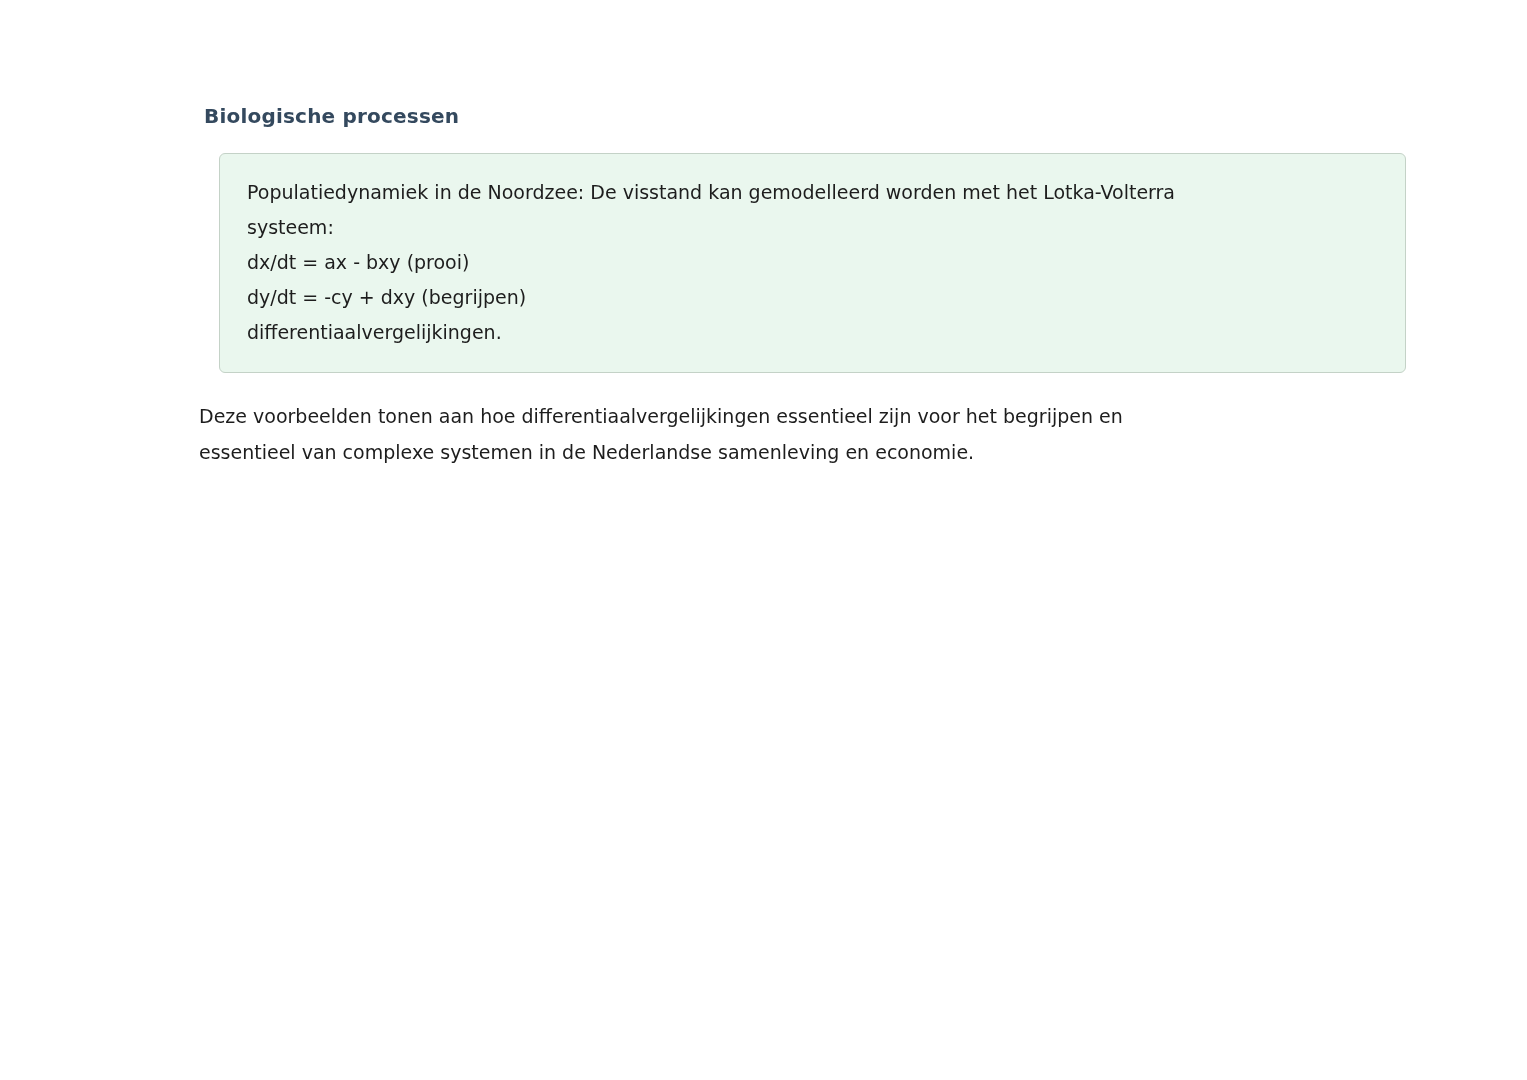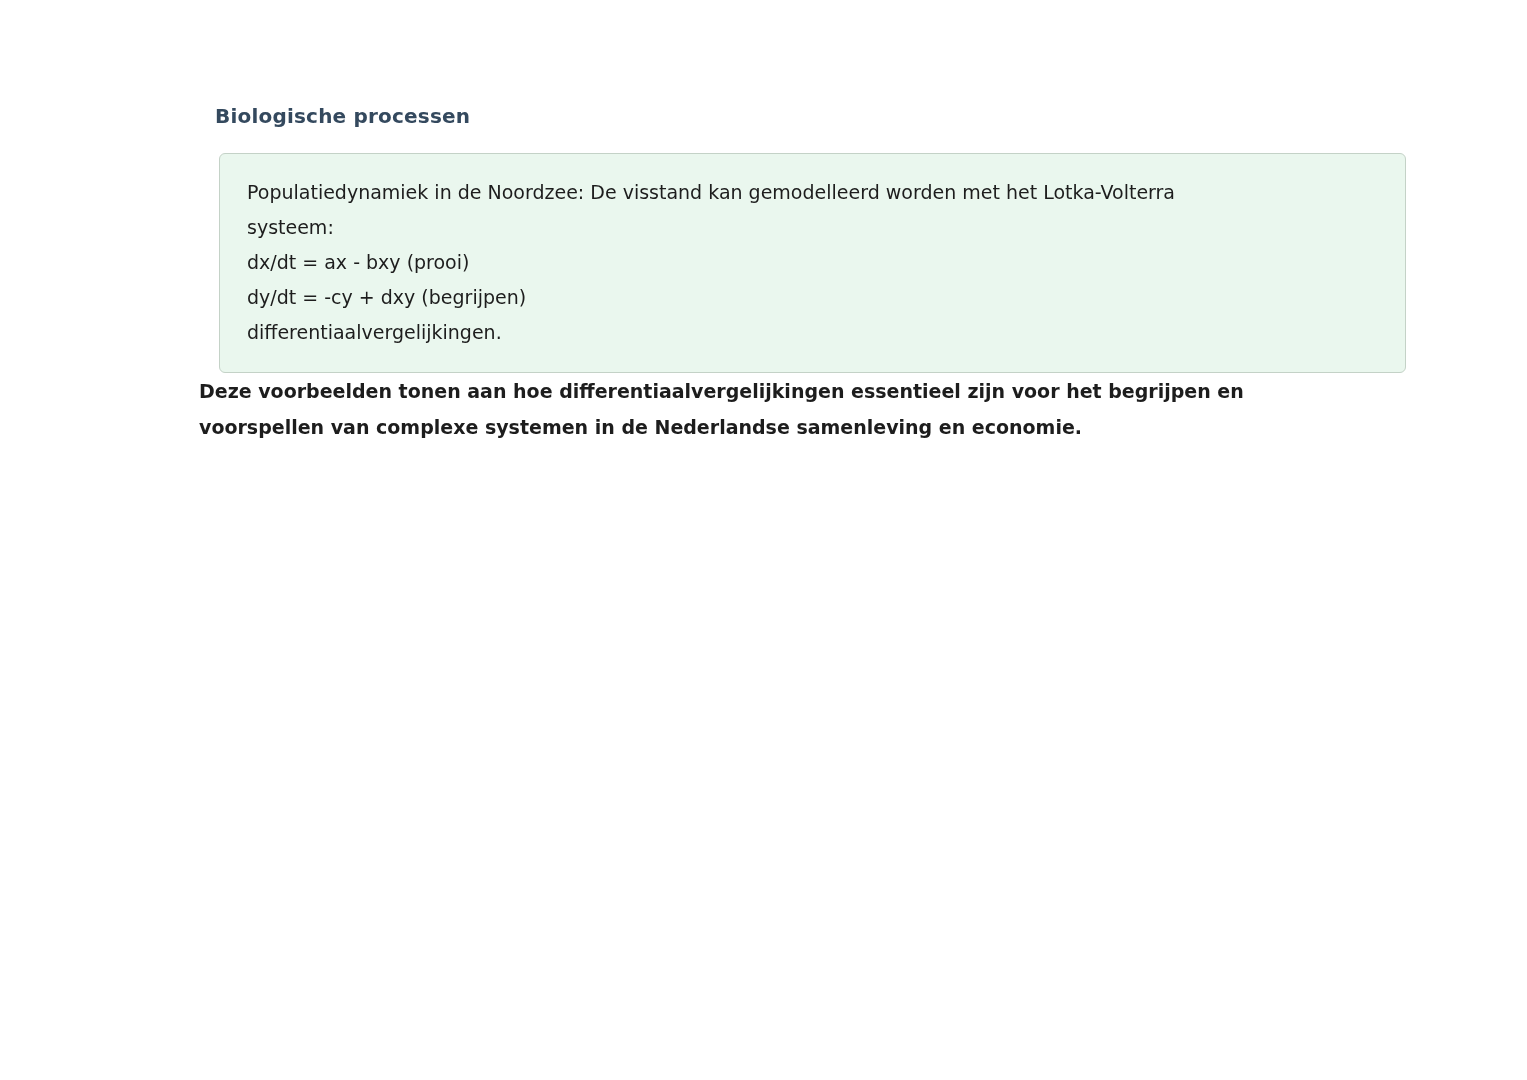--- a/index.html
+++ b/index.html
@@ -15,21 +15,21 @@
     overflow: hidden;
     font-family: "DejaVu Sans", "Liberation Sans", sans-serif;
   }
   .page {
     position: absolute;
     left: 199px;
     top: 102px;
     width: 1187px;
   }
   .heading {
-    margin: 0 0 23px 16px;
+    margin: 0 0 23px 5px;
     font-size: 20px;
     line-height: 28px;
     font-weight: bold;
     color: #34495e;
     letter-spacing: 0.2px;
   }
   .callout {
     box-sizing: border-box;
     width: 1187px;
     background: #eaf7ee;
@@ -39,22 +39,22 @@
     color: #1d1d1d;
     margin-left: 20px;
   }
   .callout-line {
     font-size: 19px;
     line-height: 35px;
     white-space: nowrap;
     color: #1d1d1d;
   }
   .closing {
+    margin-top: 25px;
     color: #1d1d1d;
-    font-weight: bold;
   }
   .closing-line {
     font-size: 19px;
     line-height: 36px;
     white-space: nowrap;
     color: #1d1d1d;
   }
 </style>
 </head>
 <body>
@@ -67,17 +67,17 @@
     <div class="callout">
       <div class="callout-line">Populatiedynamiek in de Noordzee: De visstand kan gemodelleerd worden met het Lotka-Volterra</div>
       <div class="callout-line">systeem:</div>
       <div class="callout-line">dx/dt = ax - bxy (prooi)</div>
       <div class="callout-line">dy/dt = -cy + dxy (begrijpen)</div>
       <div class="callout-line">differentiaalvergelijkingen.</div>
     </div>
 
     <div class="closing">
       <div class="closing-line">Deze voorbeelden tonen aan hoe differentiaalvergelijkingen essentieel zijn voor het begrijpen en</div>
-      <div class="closing-line">voorspellen van complexe systemen in de Nederlandse samenleving en economie.</div>
+      <div class="closing-line">essentieel van complexe systemen in de Nederlandse samenleving en economie.</div>
     </div>
 
   </div>
 </div>
 
 </body></html>

